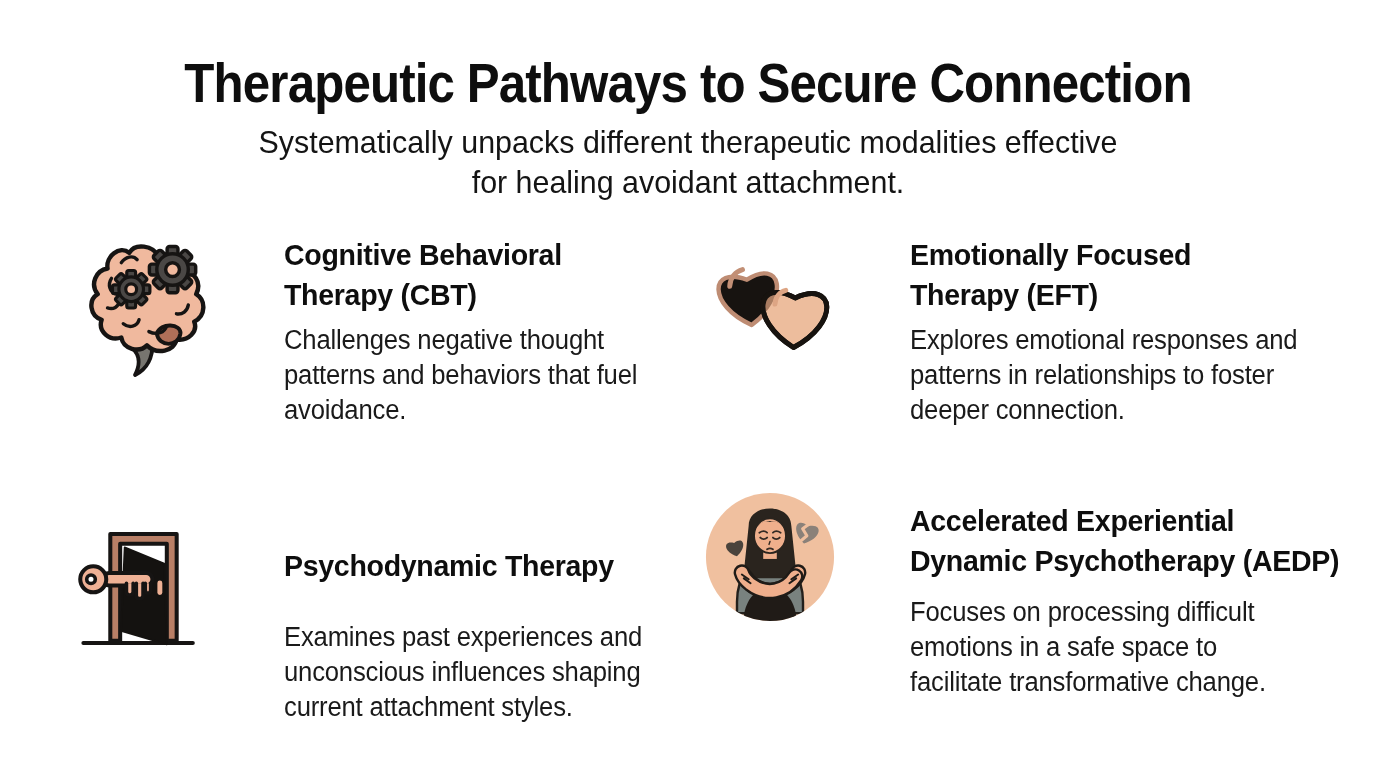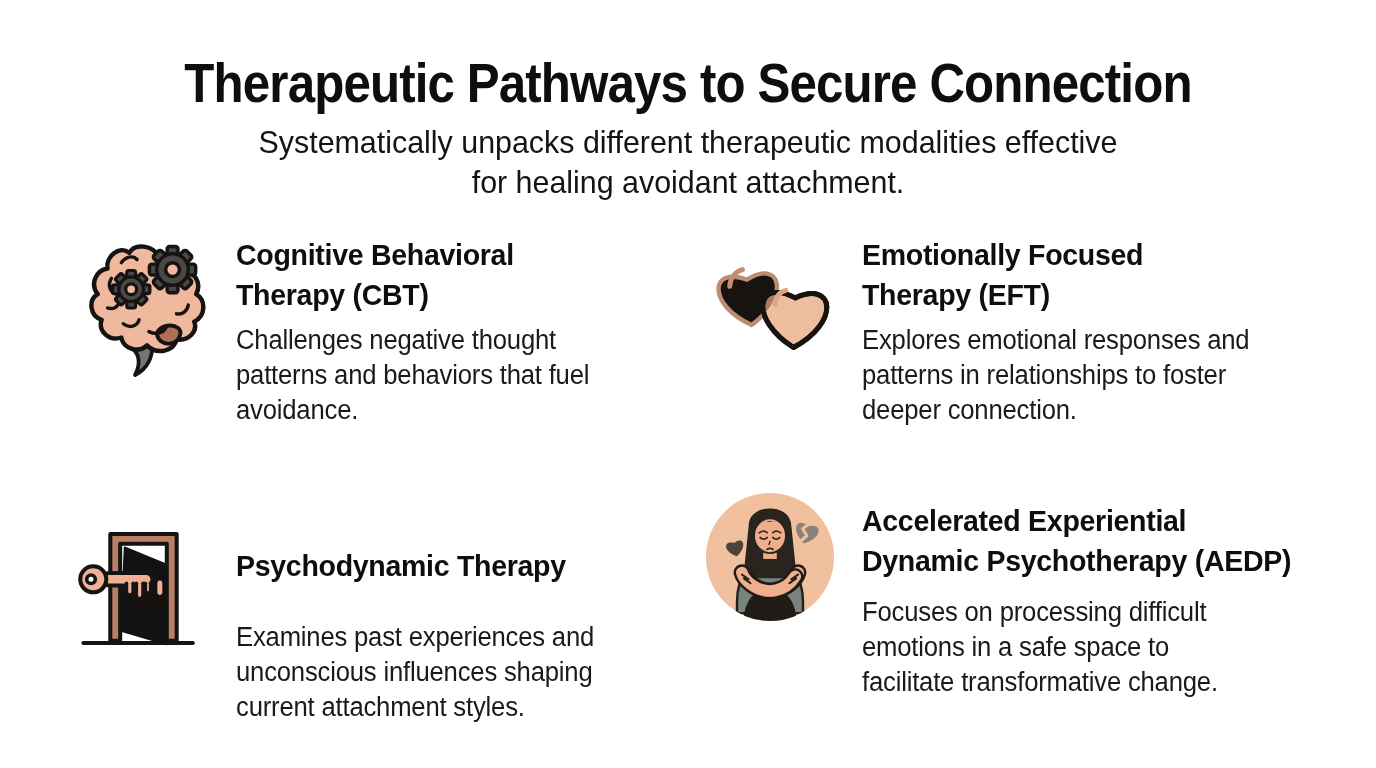--- a/index.html
+++ b/index.html
@@ -15,21 +15,21 @@
     letter-spacing:-1px;transform:scaleX(0.88);transform-origin:50% 50%;
     white-space:nowrap;
   }
   .subtitle{
     position:absolute;top:122px;left:0;width:100%;margin:0;
     text-align:center;font-size:32px;line-height:1.25;color:#141414;
     transform:scaleX(0.95);transform-origin:50% 50%;
     white-space:pre-line;
   }
 
-  .card{position:absolute;display:flex;align-items:flex-start;}
+  .card{position:absolute;display:flex;align-items:flex-start;gap:48px;}
   .card .icon-box{flex:0 0 130px;width:130px;}
   .card-text{margin-left:28px;transform:scaleX(0.95);transform-origin:left top;width:520px;}
   .card-title{
     margin:0;font-size:30px;font-weight:700;line-height:1.33;
     color:#0e0e0e;white-space:pre-line;letter-spacing:-0.3px;
   }
   .card-desc{
     margin:8px 0 0 0;font-size:27px;line-height:1.3;color:#1a1a1a;
     white-space:pre-line;letter-spacing:-0.2px;
   }

